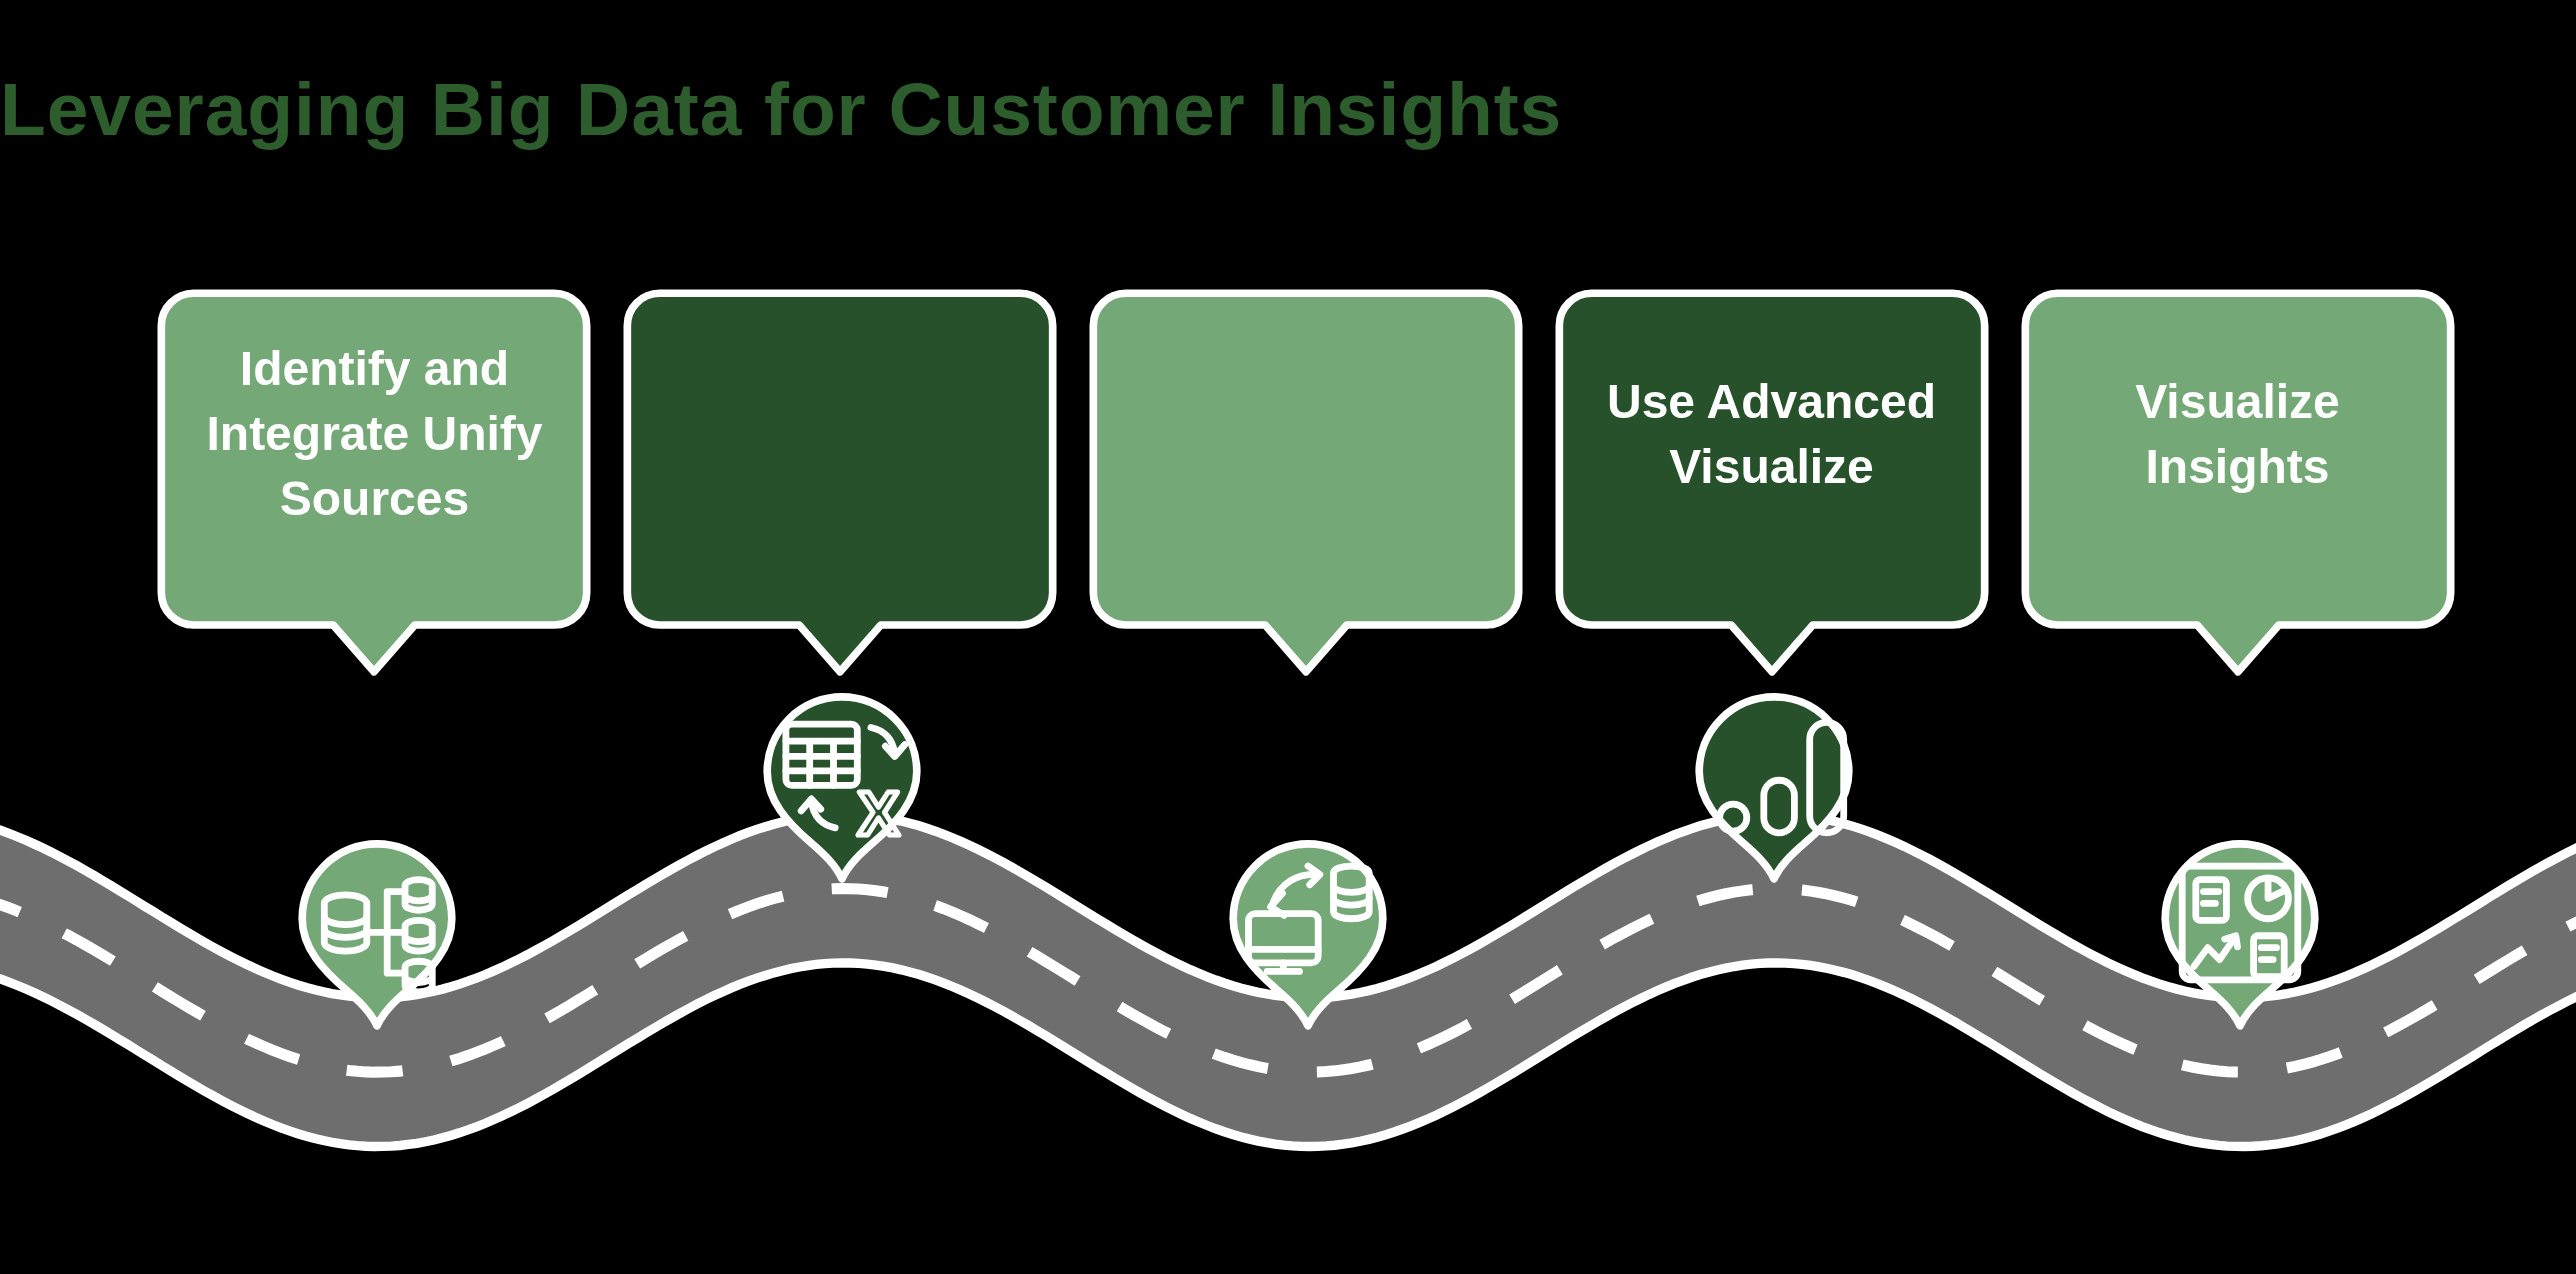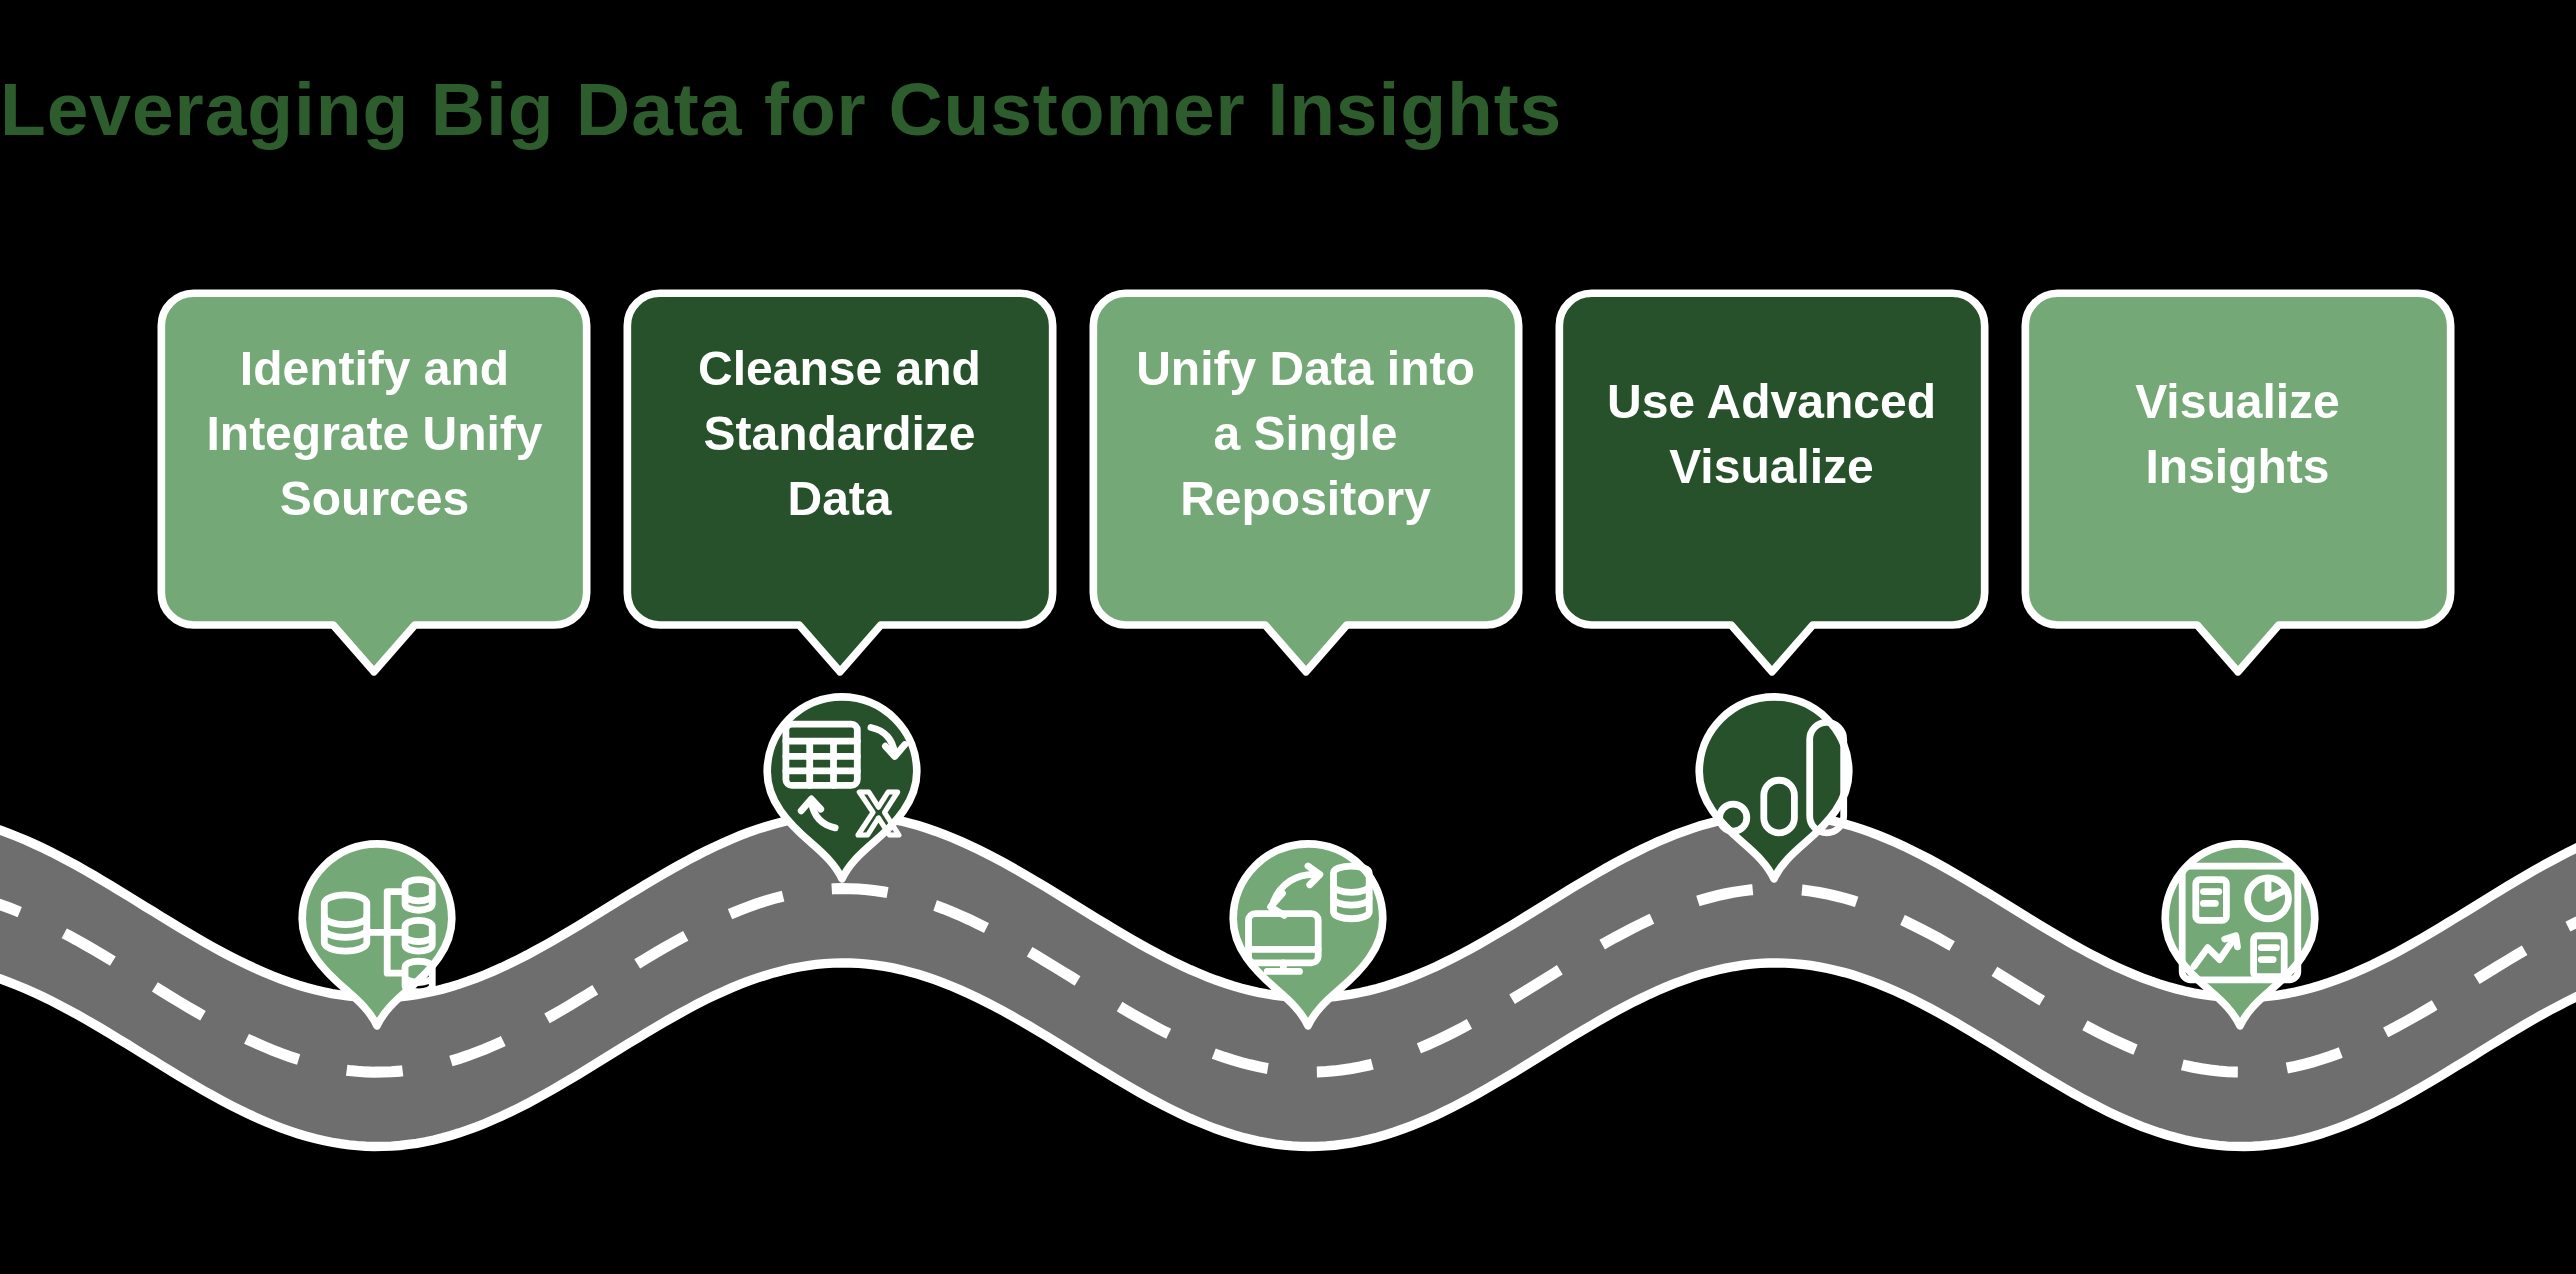--- a/index.html
+++ b/index.html
@@ -64,26 +64,20 @@
   </svg>
   <svg class="bubble-svg dark" style="left:1555px" viewBox="0 0 510 462">
     <path d="M43,5 H467 A38,38 0 0 1 505,43 V357 A38,38 0 0 1 467,395 H303 L255,450 L207,395 H43 A38,38 0 0 1 5,357 V43 A38,38 0 0 1 43,5 Z"></path>
   </svg>
   <svg class="bubble-svg light" style="left:2021px" viewBox="0 0 510 462">
     <path d="M43,5 H467 A38,38 0 0 1 505,43 V357 A38,38 0 0 1 467,395 H303 L255,450 L207,395 H43 A38,38 0 0 1 5,357 V43 A38,38 0 0 1 43,5 Z"></path>
   </svg>
 
   <div class="bubble-text" style="left:162px">
       <div class="lbl">Identify and Integrate Unify Sources</div>
-    </div>
-  <div class="bubble-text" style="left:627px">
-      <div class="lbl">Cleanse and Standardize Data</div>
-    </div>
-  <div class="bubble-text" style="left:1093px">
-      <div class="lbl">Unify Data into a Single Repository</div>
     </div>
   <div class="bubble-text" style="left:1559px">
       <div class="lbl">Use Advanced Visualize</div>
     </div>
   <div class="bubble-text" style="left:2025px">
       <div class="lbl">Visualize Insights</div>
     </div>
 
   <svg class="pin-svg light" style="left:292px;top:837px" viewBox="0 0 200 235">
     <path class="pin-body" d="M100,8 a88,88 0 0 1 88,88 c0,34 -24,60 -52,84 c-15,13 -28,25 -36,42 c-8,-17 -21,-29 -36,-42 c-28,-24 -52,-50 -52,-84 a88,88 0 0 1 88,-88 z"></path>

